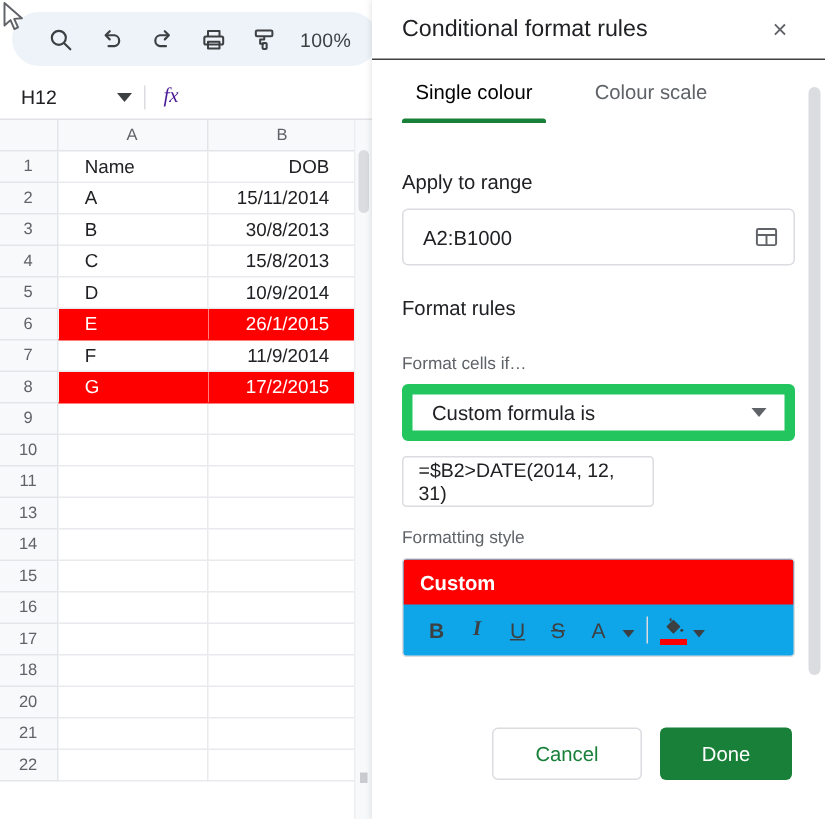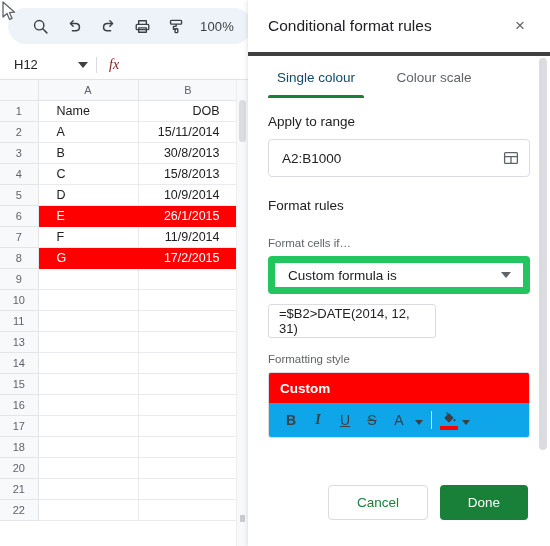--- a/index.html
+++ b/index.html
@@ -62,21 +62,21 @@
     margin-left: auto; margin-right: 8px;
     width: 0; height: 0;
     border-left: 5px solid transparent;
     border-right: 5px solid transparent;
     border-top: 6px solid #3c4043;
   }
   .fbar-sep { width: 1px; height: 16px; background: #dadce0; }
   .fx {
     padding-left: 12px;
     font-family: "Liberation Serif", serif;
-    font-style: italic; font-size: 14px; color: #7f1d1d;
+    font-style: italic; font-size: 14px; color: #4c1d95;
   }
 
   .grid {
     position: absolute; left: 0; top: 80px;
     width: 248px; height: 466px;
     overflow: hidden;
     background: #fff;
   }
   .grid table { border-collapse: collapse; table-layout: fixed; }
   .grid col.c-rh { width: 38px; }
@@ -137,24 +137,24 @@
   }
 
   
   .dialog {
     position: absolute; left: 248px; top: 0;
     width: 302px; height: 546px;
     background: #ffffff;
     box-shadow: -1px 0 4px rgba(60,64,67,.14);
   }
   .dlg-head {
-    height: 56px;
+    height: 40px;
     display: flex; align-items: center;
     padding: 0 18px 0 20px;
-    border-bottom: 4px solid #404040;
+    border-bottom: 1px solid #404040;
     text-align: center;
   }
   .dlg-title { font-size: 15.5px; color: #202124; }
   .dlg-close {
     margin-left: auto;
     width: 24px; height: 24px;
     display: flex; align-items: center; justify-content: center;
     color: #5f6368; font-size: 17px; cursor: pointer;
   }
   .tabs {
@@ -163,21 +163,21 @@
     padding-left: 20px;
   }
   .tab {
     display: flex; align-items: center; justify-content: center;
     padding: 0 6px;
     font-size: 13.5px; color: #5f6368;
     cursor: pointer;
     position: relative;
     min-width: 96px;
   }
-  .tab.active { color: #0c4a6e; font-weight: 500; }
+  .tab.active { color: #000000; font-weight: 500; }
   .tab.active::after {
     content: ""; position: absolute;
     left: 0; right: 0; bottom: 0; height: 3px;
     background: #188038; border-radius: 2px 2px 0 0;
   }
   .tab.spacer { min-width: 22px; padding: 0; }
 
   .dlg-body {
     position: absolute; left: 0; top: 98px;
     width: 302px; height: 448px;

